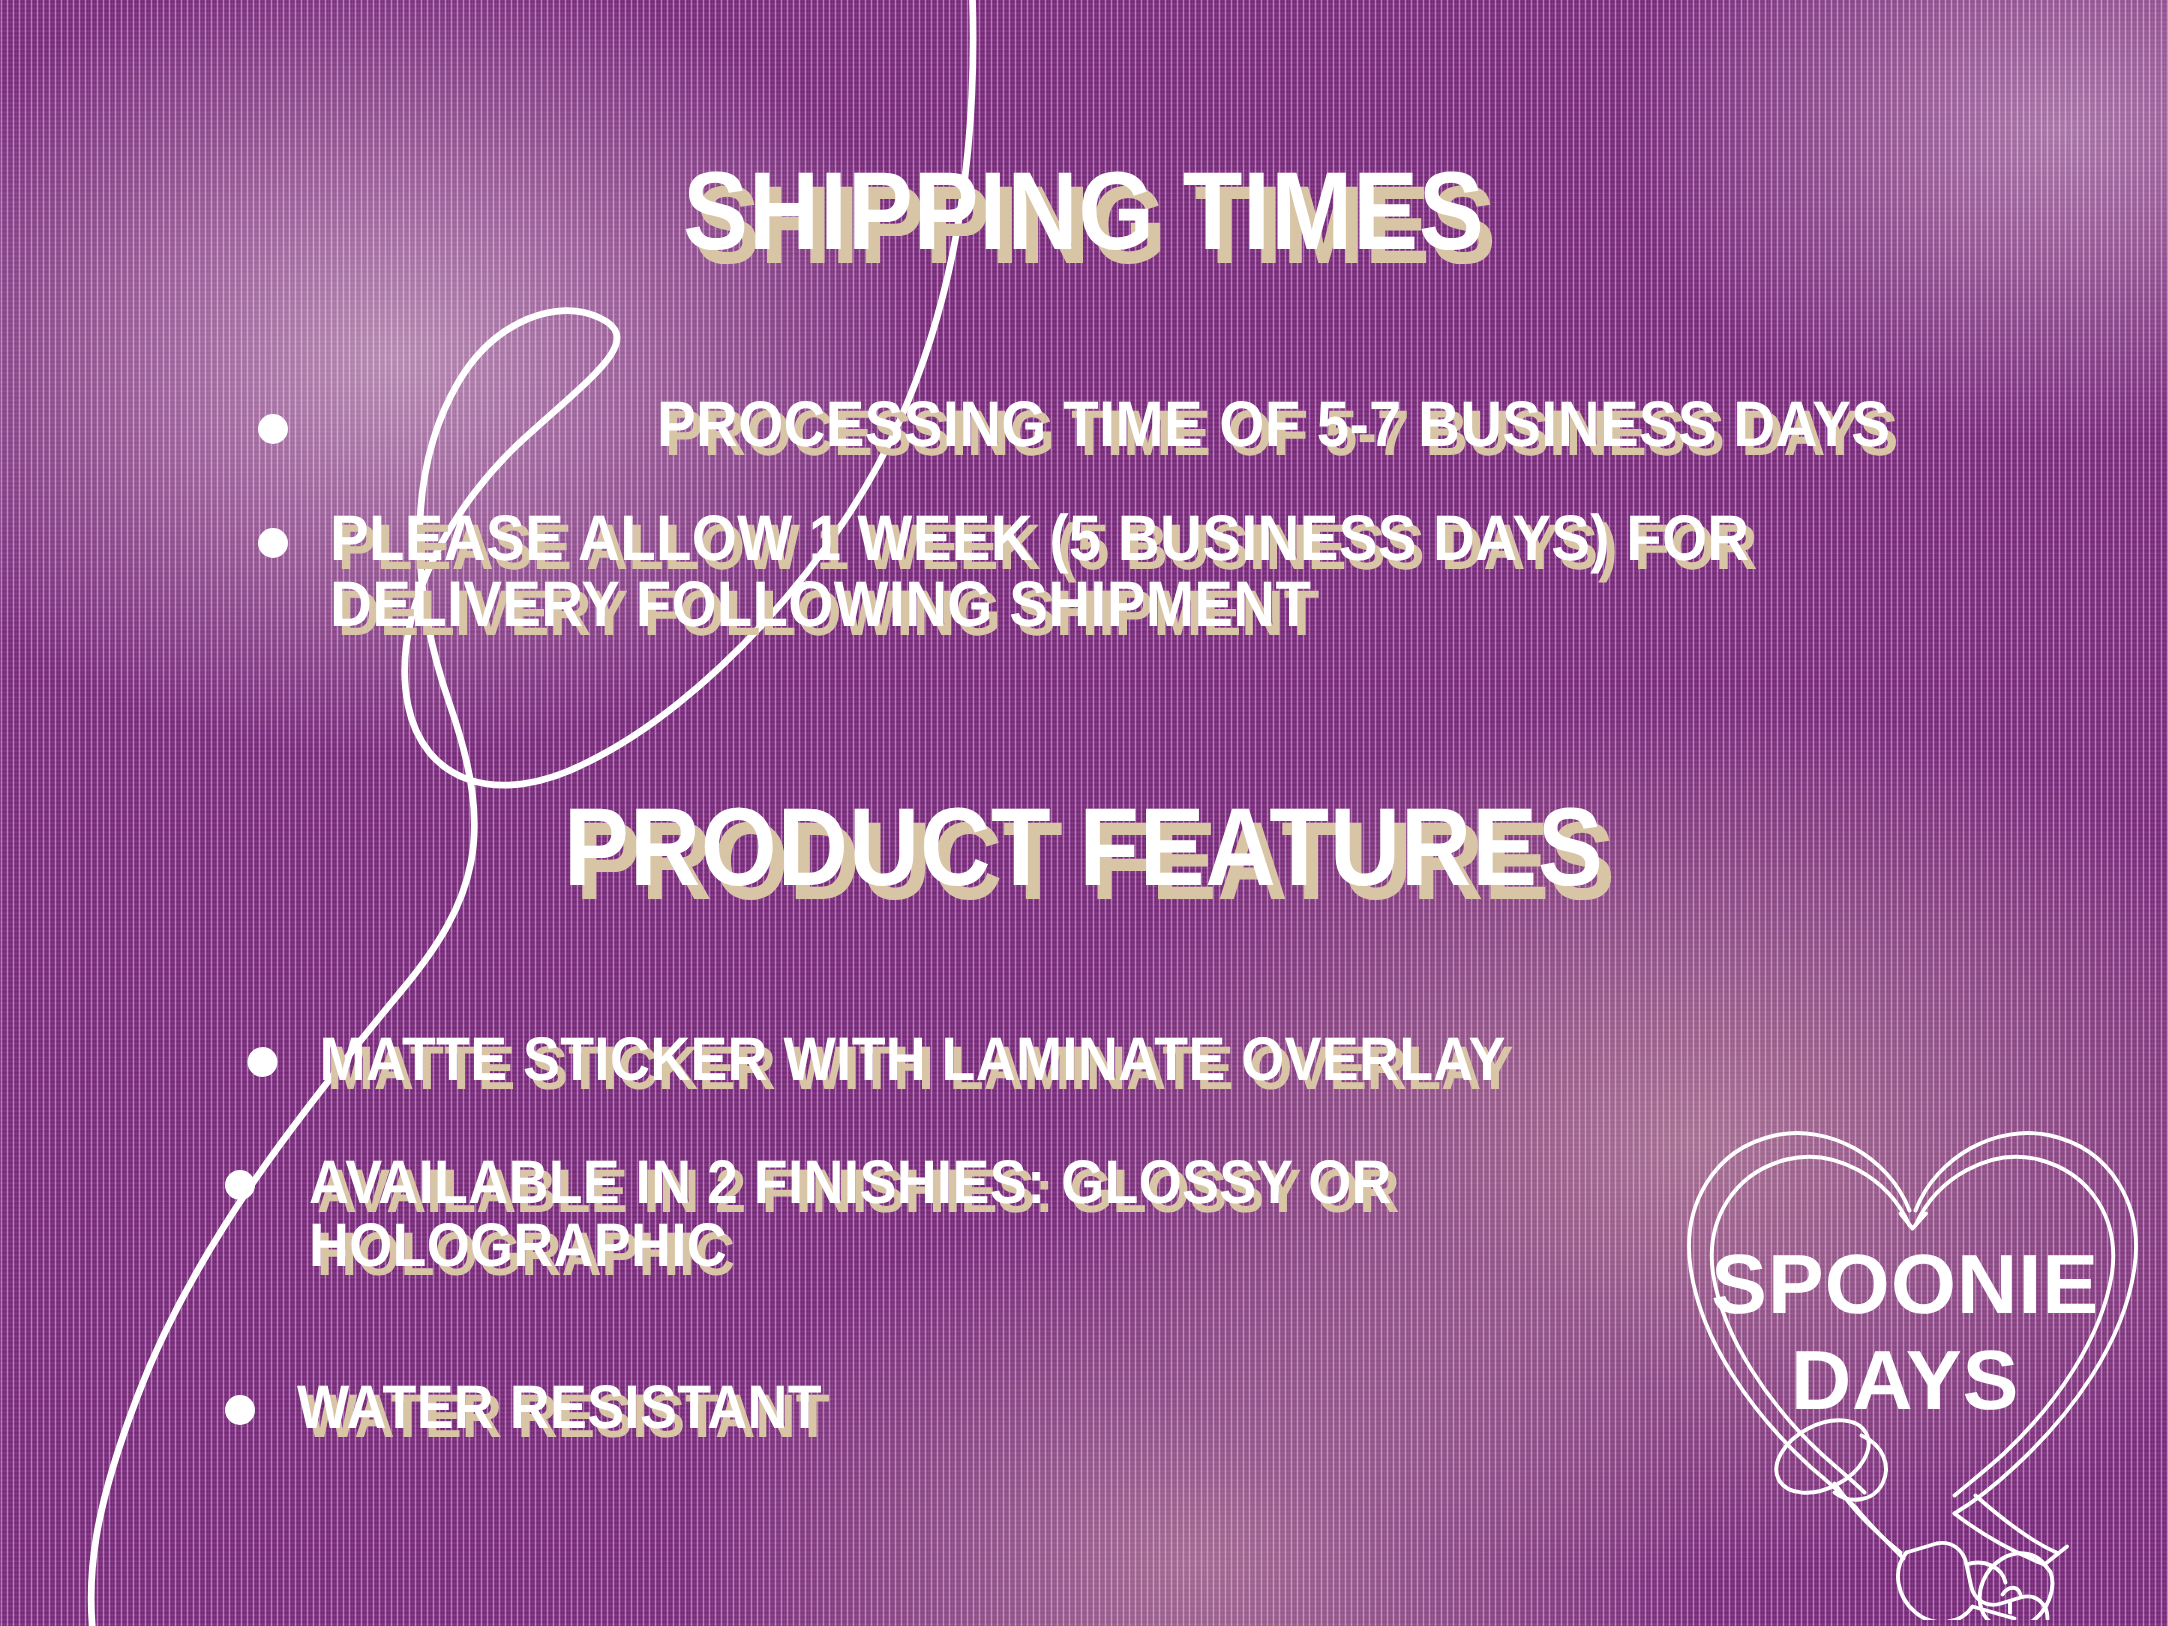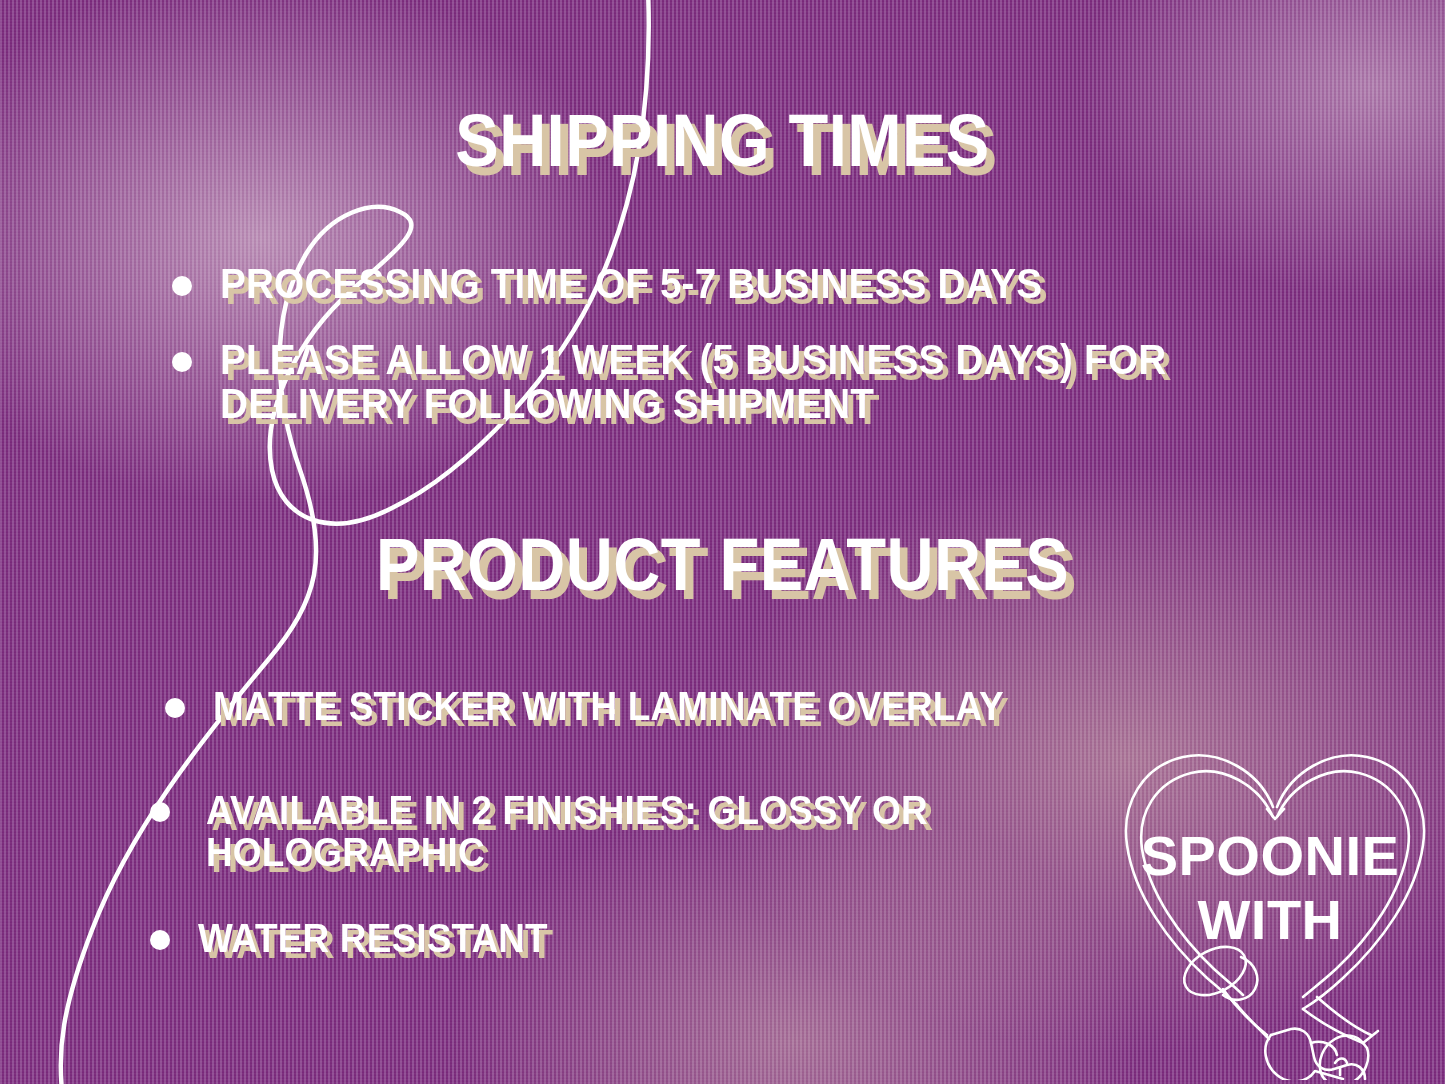--- a/index.html
+++ b/index.html
@@ -126,38 +126,38 @@
              C 396 250, 430 226, 400 212
              C 372 198, 330 214, 306 254
              C 268 318, 276 402, 300 470
              C 330 556, 318 600, 268 660
              C 200 742, 130 830, 92 930
              C 62 1008, 58 1050, 62 1090" fill="none" stroke="#FFFFFF" stroke-width="4.5" stroke-linecap="round"></path>
   </svg>
 
   <div class="heading" style="left:0; right:0; top:98px; text-align:center; font-size:74px;">SHIPPING TIMES</div>
 
-  <div class="bullet-row" style="left:172px; top:262px; width:1180px;">
+  <div class="bullet-row" style="left:172px; top:262px; width:1180px;justify-content:space-between;">
     <span class="bullet-dot" style="margin-top:14px;"></span>
     <span class="bullet-text" style="margin-left:28px; font-size:43px;">PROCESSING TIME OF 5-7 BUSINESS DAYS</span>
   </div>
 
   <div class="bullet-row" style="left:172px; top:338px; width:1260px;">
     <span class="bullet-dot" style="margin-top:14px;"></span>
     <span class="bullet-text" style="margin-left:28px; font-size:43px; max-width:1245px;">PLEASE ALLOW 1 WEEK (5 BUSINESS DAYS) FOR DELIVERY FOLLOWING SHIPMENT</span>
   </div>
 
   <div class="heading" style="left:0; right:0; top:522px; text-align:center; font-size:74px;">PRODUCT FEATURES</div>
 
   <div class="bullet-row" style="left:165px; top:686px; width:1120px;">
     <span class="bullet-dot" style="margin-top:12px;"></span>
     <span class="bullet-text" style="margin-left:28px; font-size:41px;">MATTE STICKER WITH LAMINATE OVERLAY</span>
   </div>
 
-  <div class="bullet-row" style="left:150px; top:790px; width:1050px;justify-content:space-between;">
+  <div class="bullet-row" style="left:150px; top:768px; width:1050px;justify-content:space-between;">
     <span class="bullet-dot" style="margin-top:12px;"></span>
     <span class="bullet-text" style="margin-left:36px; font-size:41px; max-width:1030px;">AVAILABLE IN 2 FINISHIES: GLOSSY OR HOLOGRAPHIC</span>
   </div>
 
   <div class="bullet-row" style="left:150px; top:918px; width:700px;text-align:center;">
     <span class="bullet-dot" style="margin-top:12px;"></span>
     <span class="bullet-text" style="margin-left:28px; font-size:41px;">WATER RESISTANT</span>
   </div>
 
   <div id="logo">
@@ -215,16 +215,16 @@
                  C 228 311, 222 326, 226 338
                  C 230 350, 246 354, 258 347
                  C 270 340, 276 324, 272 313 Z"></path>
         <path d="M 240 328 C 244 322, 250 322, 252 328"></path>
         <path d="M 245 333 L 245 340"></path>
         <path d="M 268 308 L 283 296"></path>
       </g>
     </svg>
 
     <div class="logo-word" style="top:88px; font-size:56px;">SPOONIE</div>
-    <div class="logo-word" style="top:152px; font-size:56px;">WITH</div>
+    <div class="logo-word" style="top:152px; font-size:56px;">DAYS</div>
   </div>
 
 </div>
 
 </body></html>

